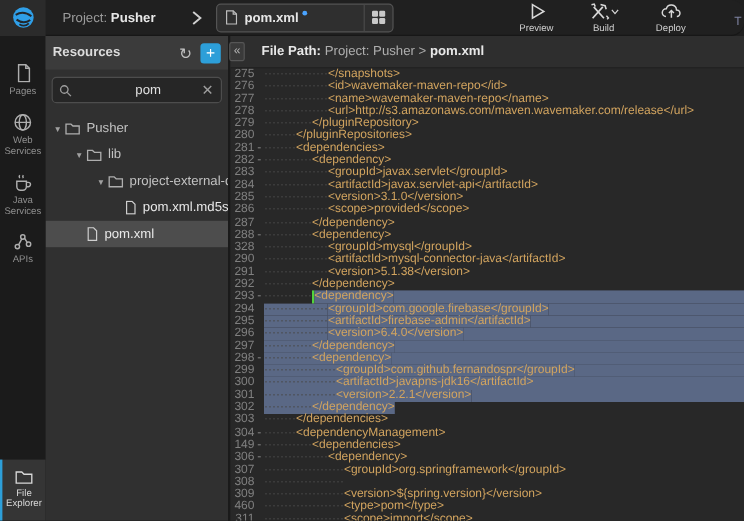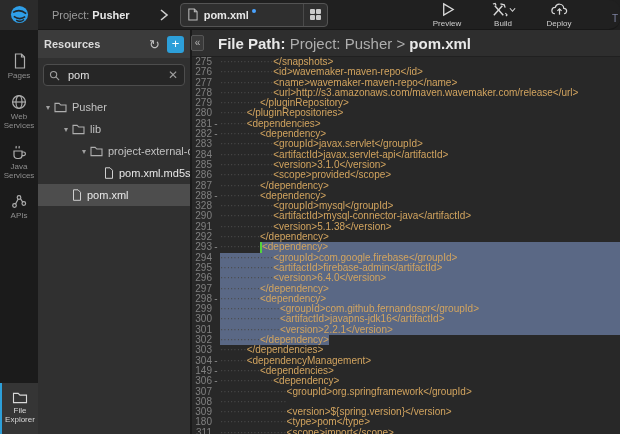--- a/index.html
+++ b/index.html
@@ -51,22 +51,22 @@
   .res-title { color:#dcdcdc; font-size:11px; font-weight:bold; }
   .res-refresh { margin-left:auto; color:#c0c0c0; font-size:13px; cursor:pointer;
                  line-height:1; }
   .res-plus { width:17px; height:17px; background:#2d9fd9; border-radius:3px;
               color:#fff; font-size:13px; line-height:15px; text-align:center;
               margin-left:7px; cursor:pointer; }
   .searchwrap { padding:6px 5px 7px; }
   .searchbox { height:22px; background:#262626; border:1px solid #4d4d4d;
                border-radius:4px; display:flex; align-items:center; padding:0 5px; }
   .searchbox input { flex:1; background:transparent; border:none; outline:none;
-                     color:#e0e0e0; font-size:11px; width:60px; margin-left:8px;
-                     font-family:"Liberation Sans", sans-serif; }
+                     color:#e0e0e0; font-size:11px; width:60px; margin-left:20px;
+                     font-family:"Liberation Sans", sans-serif;text-align:center; }
   .searchbox .clear { color:#9e9e9e; font-size:12px; cursor:pointer; padding:0 1px; }
   .tree { flex:1; overflow:hidden; padding-top:3px; }
   .trow { height:22px; display:flex; align-items:center; white-space:nowrap;
           overflow:hidden; cursor:pointer; }
   .trow.sel { background:#4d4d4d; }
   .trow .arr { color:#a0a0a0; font-size:8px; width:12px; text-align:center;
                flex:0 0 12px; }
   .trow .lab { font-size:11px; margin-left:5px; }
   .trow.folder .lab { color:#c2c2c2; }
   .trow.file   .lab { color:#e8e8e8; }
@@ -74,21 +74,21 @@
   .splitter { width:2px; background:#1a1a1a; }
 
   
   .editor { flex:1; display:flex; flex-direction:column; background:#282828;
             min-width:0; }
   .fpbar { height:27px; background:#2e2e2e; border-bottom:1px solid #202020;
            display:flex; align-items:center; flex:0 0 27px; }
   .collapse-btn { width:13px; height:16px; background:#3a3a3a; border:1px solid #565656;
                   border-radius:2px; color:#b5b5b5; font-size:10px; line-height:14px;
                   text-align:center; margin:0 2px 0 -1px; cursor:pointer; }
-  .fpath { font-size:15px; margin-left:12px; white-space:nowrap; }
+  .fpath { font-size:11px; margin-left:12px; white-space:nowrap; }
   .fpath .b { color:#e8e8e8; font-weight:bold; }
   .fpath .m { color:#aeaeae; }
 
   .code { flex:1; overflow:hidden; font-family:Liberation Sans, sans-serif;
           font-size:10px; line-height:10.3px; color:#d2a45f; }
   .crow { height:10.3px; display:flex; white-space:pre; }
   .gut { flex:0 0 28px; display:flex; color:#808080; }
   .gut .num { flex:0 0 20px; text-align:right; }
   .gut .fold { flex:0 0 8px; text-align:center; color:#8a8a8a; cursor:pointer; }
   .content { flex:1; display:flex; min-width:0; cursor:text; }
@@ -330,17 +330,17 @@
         <div class="crow"><span class="gut"><span class="num">300</span><span class="fold"></span></span><span class="content sel-full"><span class="ws">··················</span><span class="txt">&lt;artifactId&gt;javapns-jdk16&lt;/artifactId&gt;</span><span class="fill"></span></span></div>
         <div class="crow"><span class="gut"><span class="num">301</span><span class="fold"></span></span><span class="content sel-full"><span class="ws">··················</span><span class="txt">&lt;version&gt;2.2.1&lt;/version&gt;</span><span class="fill"></span></span></div>
         <div class="crow"><span class="gut"><span class="num">302</span><span class="fold"></span></span><span class="content sel-end"><span class="ws">············</span><span class="txt">&lt;/dependency&gt;</span><span class="fill"></span></span></div>
         <div class="crow"><span class="gut"><span class="num">303</span><span class="fold"></span></span><span class="content sel-none"><span class="ws">········</span><span class="txt">&lt;/dependencies&gt;</span><span class="fill"></span></span></div>
         <div class="crow"><span class="gut"><span class="num">304</span><span class="fold">-</span></span><span class="content sel-none"><span class="ws">········</span><span class="txt">&lt;dependencyManagement&gt;</span><span class="fill"></span></span></div>
         <div class="crow"><span class="gut"><span class="num">149</span><span class="fold">-</span></span><span class="content sel-none"><span class="ws">············</span><span class="txt">&lt;dependencies&gt;</span><span class="fill"></span></span></div>
         <div class="crow"><span class="gut"><span class="num">306</span><span class="fold">-</span></span><span class="content sel-none"><span class="ws">················</span><span class="txt">&lt;dependency&gt;</span><span class="fill"></span></span></div>
         <div class="crow"><span class="gut"><span class="num">307</span><span class="fold"></span></span><span class="content sel-none"><span class="ws">····················</span><span class="txt">&lt;groupId&gt;org.springframework&lt;/groupId&gt;</span><span class="fill"></span></span></div>
         <div class="crow"><span class="gut"><span class="num">308</span><span class="fold"></span></span><span class="content sel-none"><span class="ws">····················</span><span class="fill"></span></span></div>
         <div class="crow"><span class="gut"><span class="num">309</span><span class="fold"></span></span><span class="content sel-none"><span class="ws">····················</span><span class="txt">&lt;version&gt;${spring.version}&lt;/version&gt;</span><span class="fill"></span></span></div>
-        <div class="crow"><span class="gut"><span class="num">180</span><span class="fold"></span></span><span class="content sel-none"><span class="ws">····················</span><span class="txt">&lt;type&gt;pom&lt;/type&gt;</span><span class="fill"></span></span></div>
+        <div class="crow"><span class="gut"><span class="num">460</span><span class="fold"></span></span><span class="content sel-none"><span class="ws">····················</span><span class="txt">&lt;type&gt;pom&lt;/type&gt;</span><span class="fill"></span></span></div>
         <div class="crow"><span class="gut"><span class="num">311</span><span class="fold"></span></span><span class="content sel-none"><span class="ws">····················</span><span class="txt">&lt;scope&gt;import&lt;/scope&gt;</span><span class="fill"></span></span></div>
       </div>
   </div>
 </div>
 
 </body></html>

